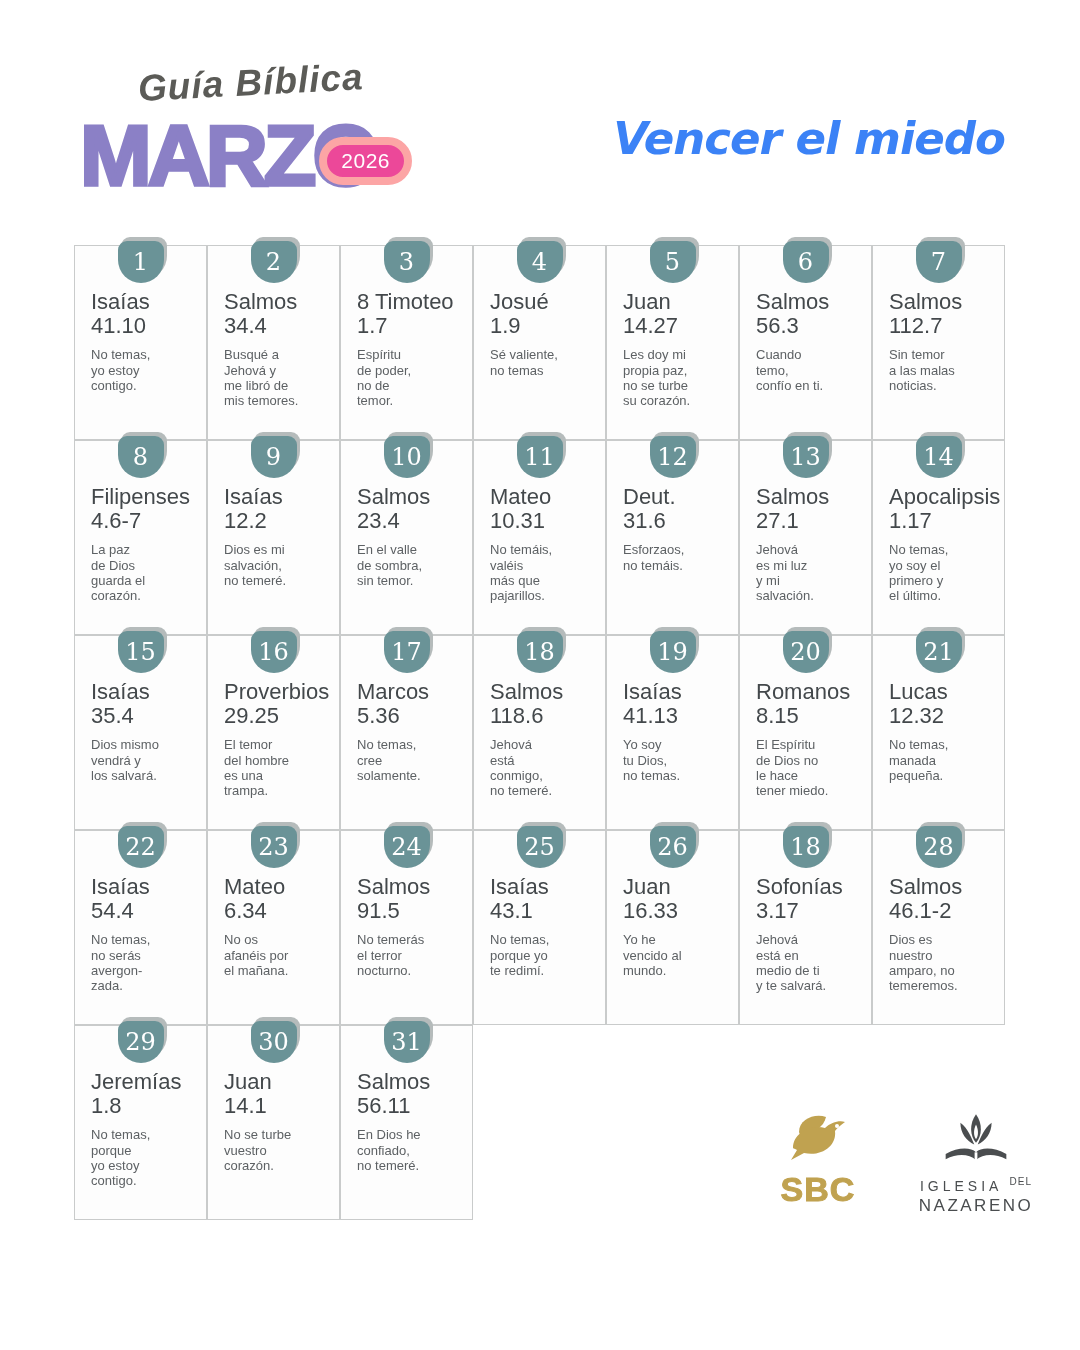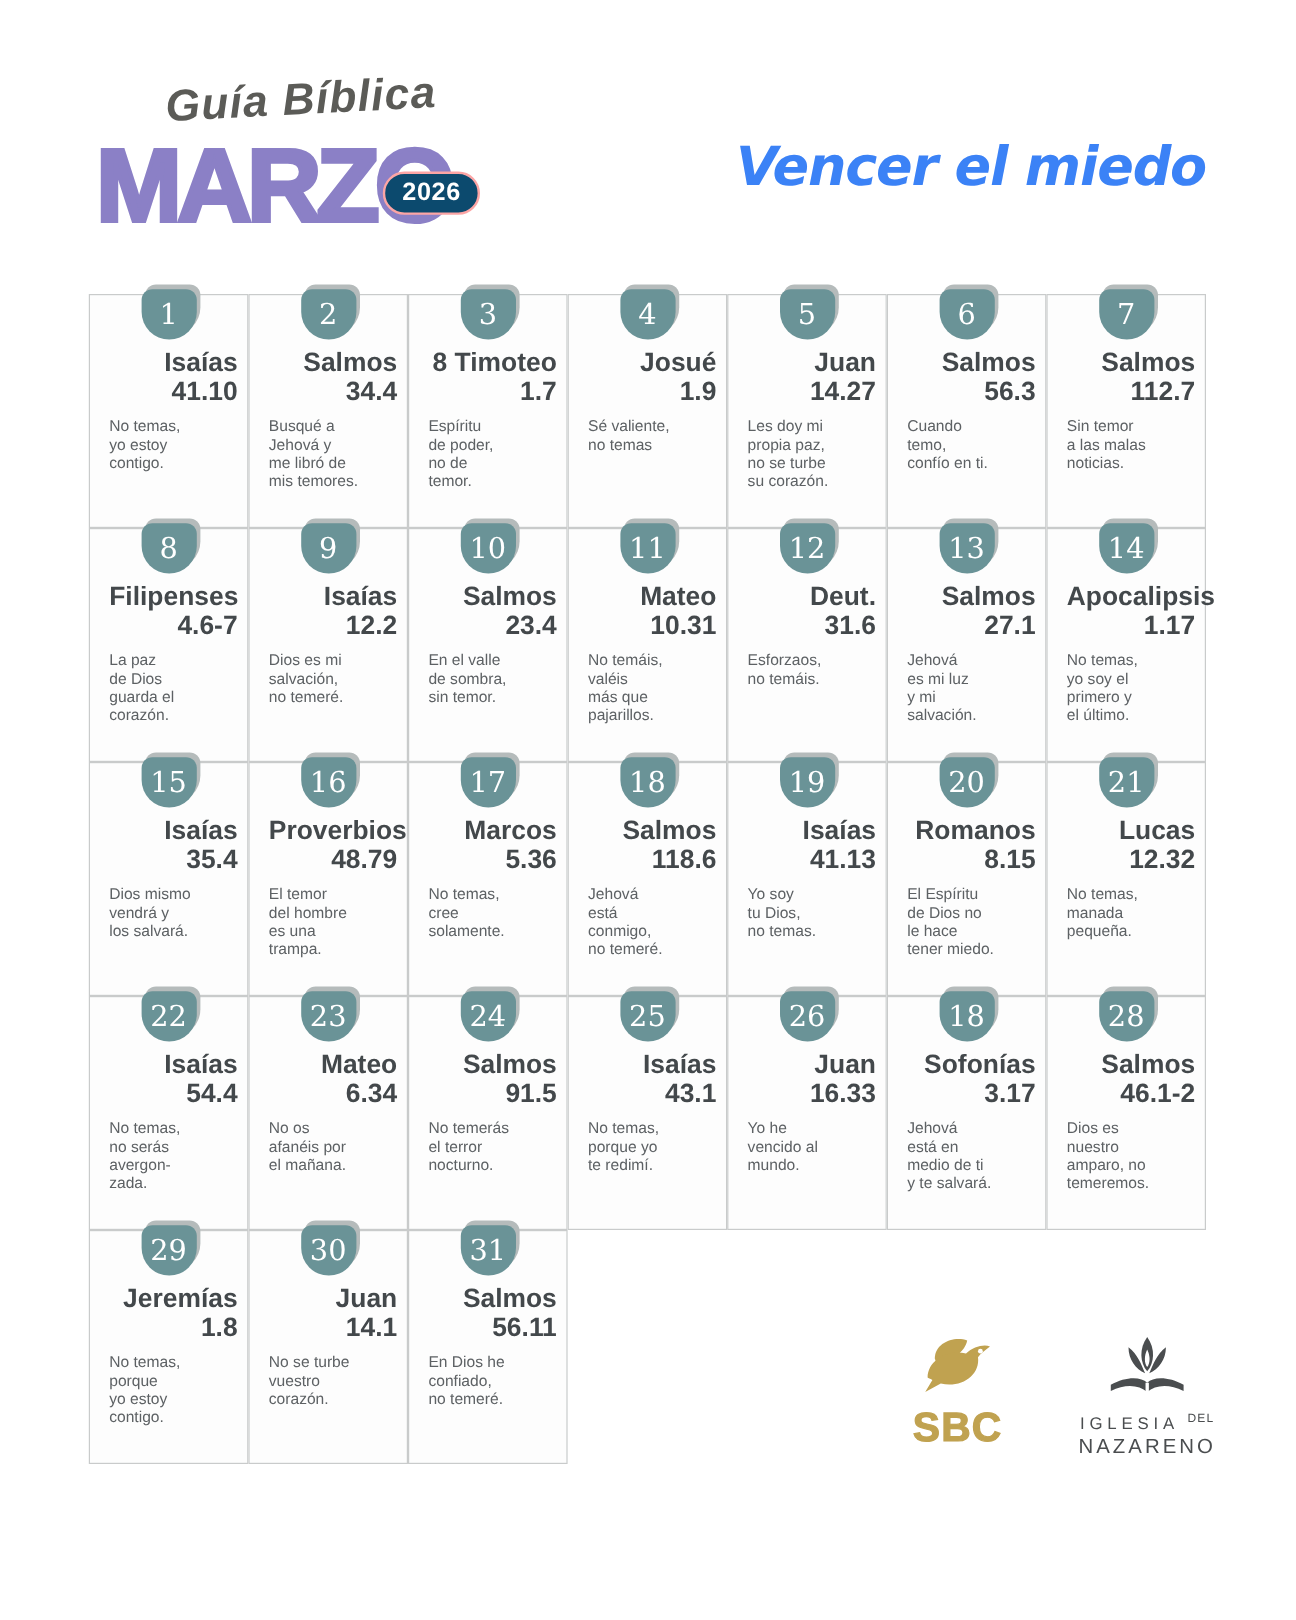--- a/index.html
+++ b/index.html
@@ -6,41 +6,41 @@
   .page{position:relative;width:1080px;height:1350px;background:#ffffff;overflow:hidden;
         font-family:"Liberation Sans",sans-serif;}
 
   
   .brand{position:absolute;left:80px;top:68px;}
   .kicker{position:relative;left:58px;font-size:37px;font-weight:700;font-style:italic;
           color:#5b5b57;transform:rotate(-3deg);transform-origin:left center;letter-spacing:1px;}
   .month-row{display:flex;align-items:center;margin-top:2px;}
   .month{font-size:86px;line-height:1;font-weight:700;letter-spacing:-4px;color:#8b80c6;
          -webkit-text-stroke:3.5px #8b80c6;}
-  .year-pill{position:relative;z-index:2;margin-left:-56px;margin-top:12px;background:#0c4a6e;
-             color:#fff;border:2px solid #fca5a5;border-radius:30px;padding:4px 14px;
-             font-size:21px;font-weight:700;letter-spacing:0.5px;}
+  .year-pill{position:relative;z-index:2;margin-left:-56px;margin-top:12px;background:#ec4899;
+             color:#fff;border:8px solid #fca5a5;border-radius:30px;padding:4px 14px;
+             font-size:21px;font-weight:400;letter-spacing:0.5px;}
   .theme{position:absolute;right:75px;top:112px;font-size:45px;font-weight:700;font-style:italic;
          color:#3b82f6;font-family:"DejaVu Sans",sans-serif;letter-spacing:-1px;}
 
   
   .calendar{position:absolute;left:74px;top:245px;width:931px;
             display:grid;grid-template-columns:repeat(7,133px);grid-auto-rows:195px;}
   .cell{position:relative;background:#fdfdfd;border:1px solid #c9cbcb;
         padding:44px 8px 6px 16px;box-sizing:border-box;}
   .badge{position:absolute;top:-5px;left:50%;transform:translateX(-50%);
          width:46px;height:42px;background:#6a9397;border-radius:9px 9px 23px 23px;
          display:flex;align-items:center;justify-content:center;
          box-shadow:3px -4px 0 0 #b5bbbb;z-index:1;}
   .num{font-family:"DejaVu Serif",serif;font-size:24px;color:#ffffff;line-height:1;}
-  .ref{white-space:pre;font-size:22px;font-weight:700;color:#43484b;line-height:1.1;text-align:right;}
+  .ref{white-space:pre;font-size:22px;font-weight:400;color:#43484b;line-height:1.1;}
   .verse{white-space:pre;font-size:13px;color:#5d6164;line-height:1.17;margin-top:9px;}
 
   
-  .footer{position:absolute;left:752px;top:1112px;display:flex;gap:46px;align-items:flex-start;}
+  .footer{position:absolute;left:772px;top:1112px;display:flex;gap:46px;align-items:flex-start;}
   .sbc{width:92px;text-align:center;}
   .sbc-label{margin-top:2px;font-size:34px;font-weight:700;color:#c0a250;letter-spacing:1px;
              -webkit-text-stroke:1px #c0a250;}
   .naz{width:132px;text-align:center;color:#4a4d4f;}
   .naz-line1{margin-top:2px;font-size:14px;letter-spacing:4px;}
   .naz-del{font-size:10px;letter-spacing:1px;vertical-align:6px;}
   .naz-line2{font-size:17px;letter-spacing:2.5px;margin-top:2px;}
 </style>
 </head>
 <body>
@@ -227,21 +227,21 @@
     <div class="verse">Dios mismo
 vendrá y
 los salvará.</div>
   </div>
 
   <div class="cell">
     <div class="badge">
       <span class="num">16</span>
     </div>
     <div class="ref">Proverbios
-48.79</div>
+29.25</div>
     <div class="verse">El temor
 del hombre
 es una
 trampa.</div>
   </div>
 
   <div class="cell">
     <div class="badge">
       <span class="num">17</span>
     </div>

